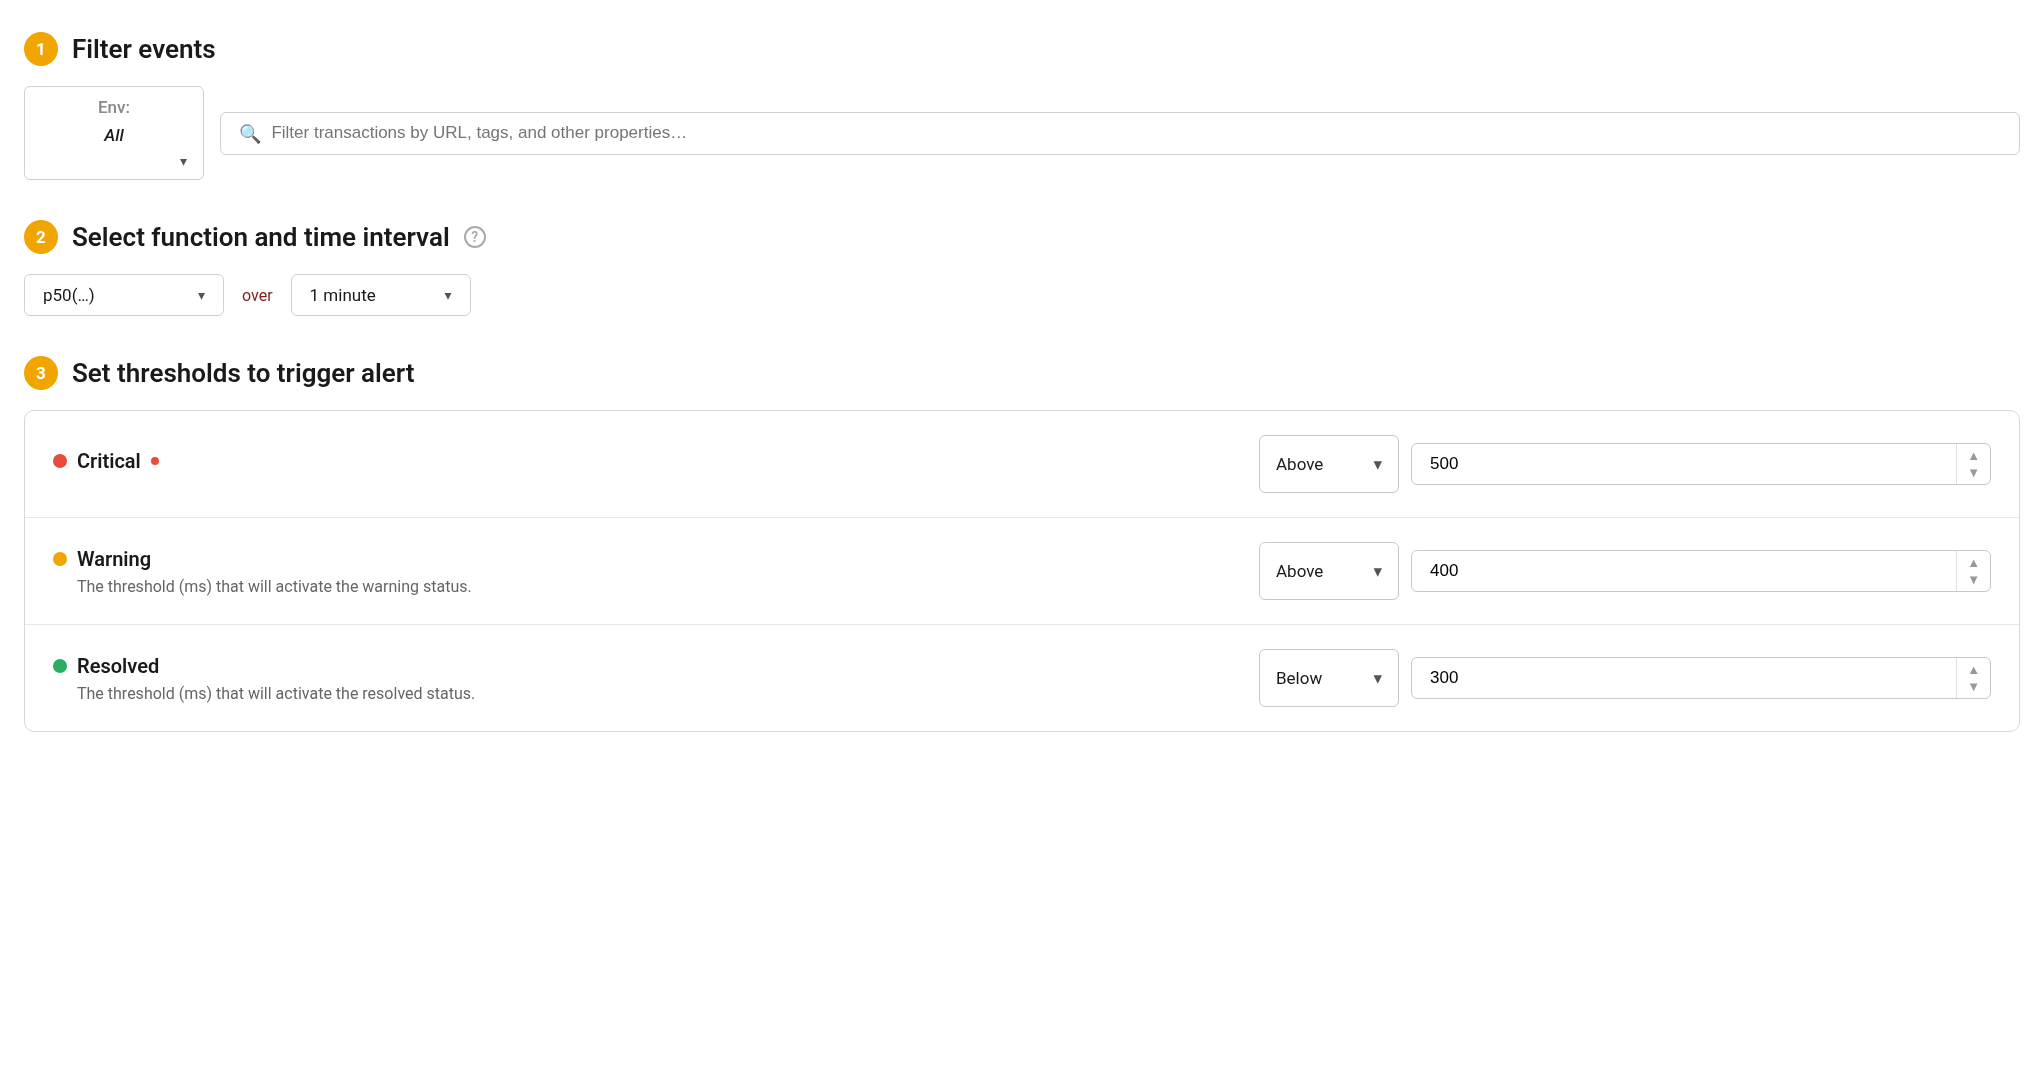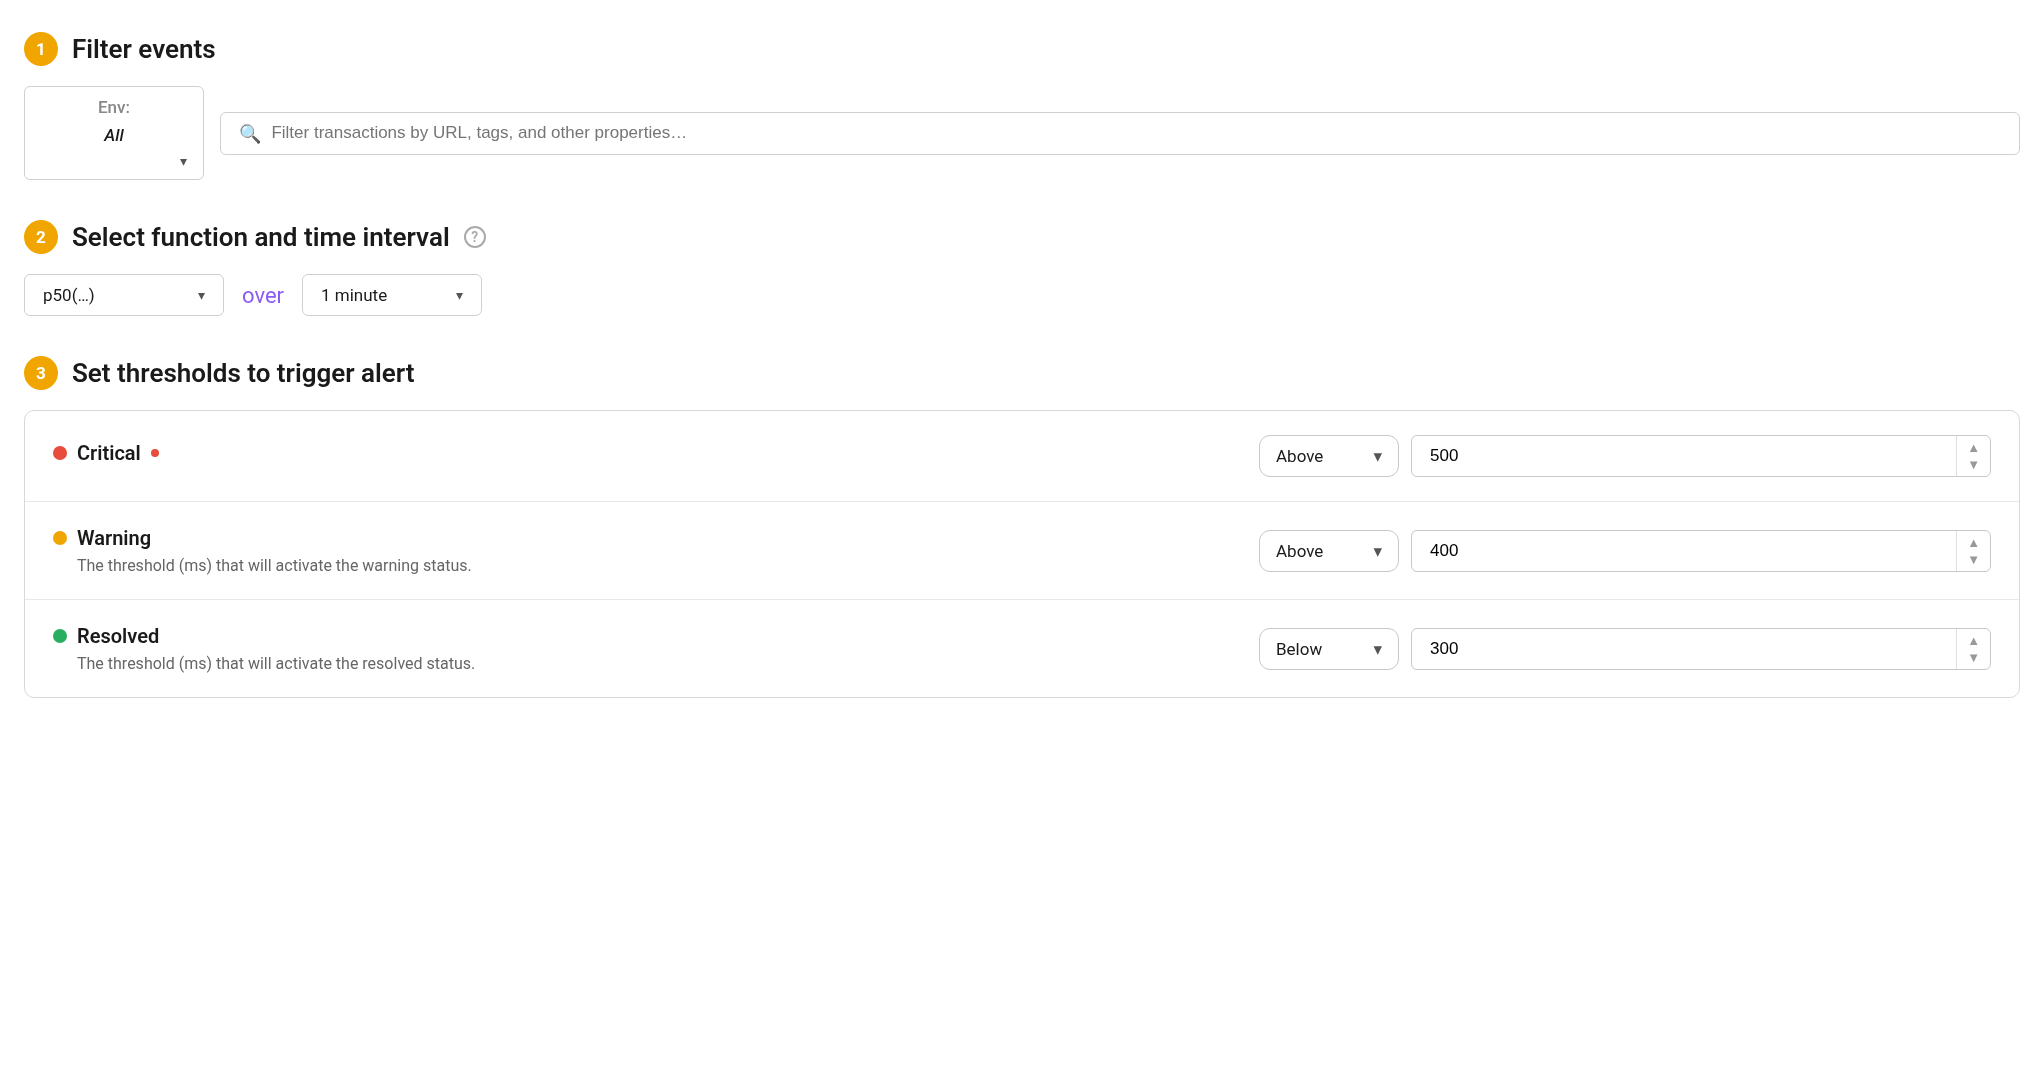--- a/index.html
+++ b/index.html
@@ -140,22 +140,22 @@
       border-radius: 6px;
       padding: 10px 18px;
       gap: 10px;
       cursor: pointer;
       background: #fff;
       font-size: 17px;
       min-width: 200px;
     }
 
     .over-label {
-      font-size: 22px;
-      color: #8b5cf6;
+      font-size: 16px;
+      color: #7f1d1d;
       text-align: right;
     }
 
     .time-select {
       display: flex;
       align-items: center;
       border: 1.5px solid #d0d0d0;
       border-radius: 6px;
       padding: 10px 18px;
       cursor: pointer;
@@ -228,22 +228,22 @@
       display: flex;
       align-items: center;
       gap: 12px;
       flex-shrink: 0;
     }
 
     .condition-select {
       display: flex;
       align-items: center;
       border: 1.5px solid #c8c8c8;
-      border-radius: 11px;
-      padding: 10px 16px;
+      border-radius: 6px;
+      padding: 18px 16px;
       gap: 10px;
       cursor: pointer;
       background: #fff;
       font-size: 17px;
       min-width: 140px;
     }
 
     .value-input-container {
       display: flex;
       align-items: center;

